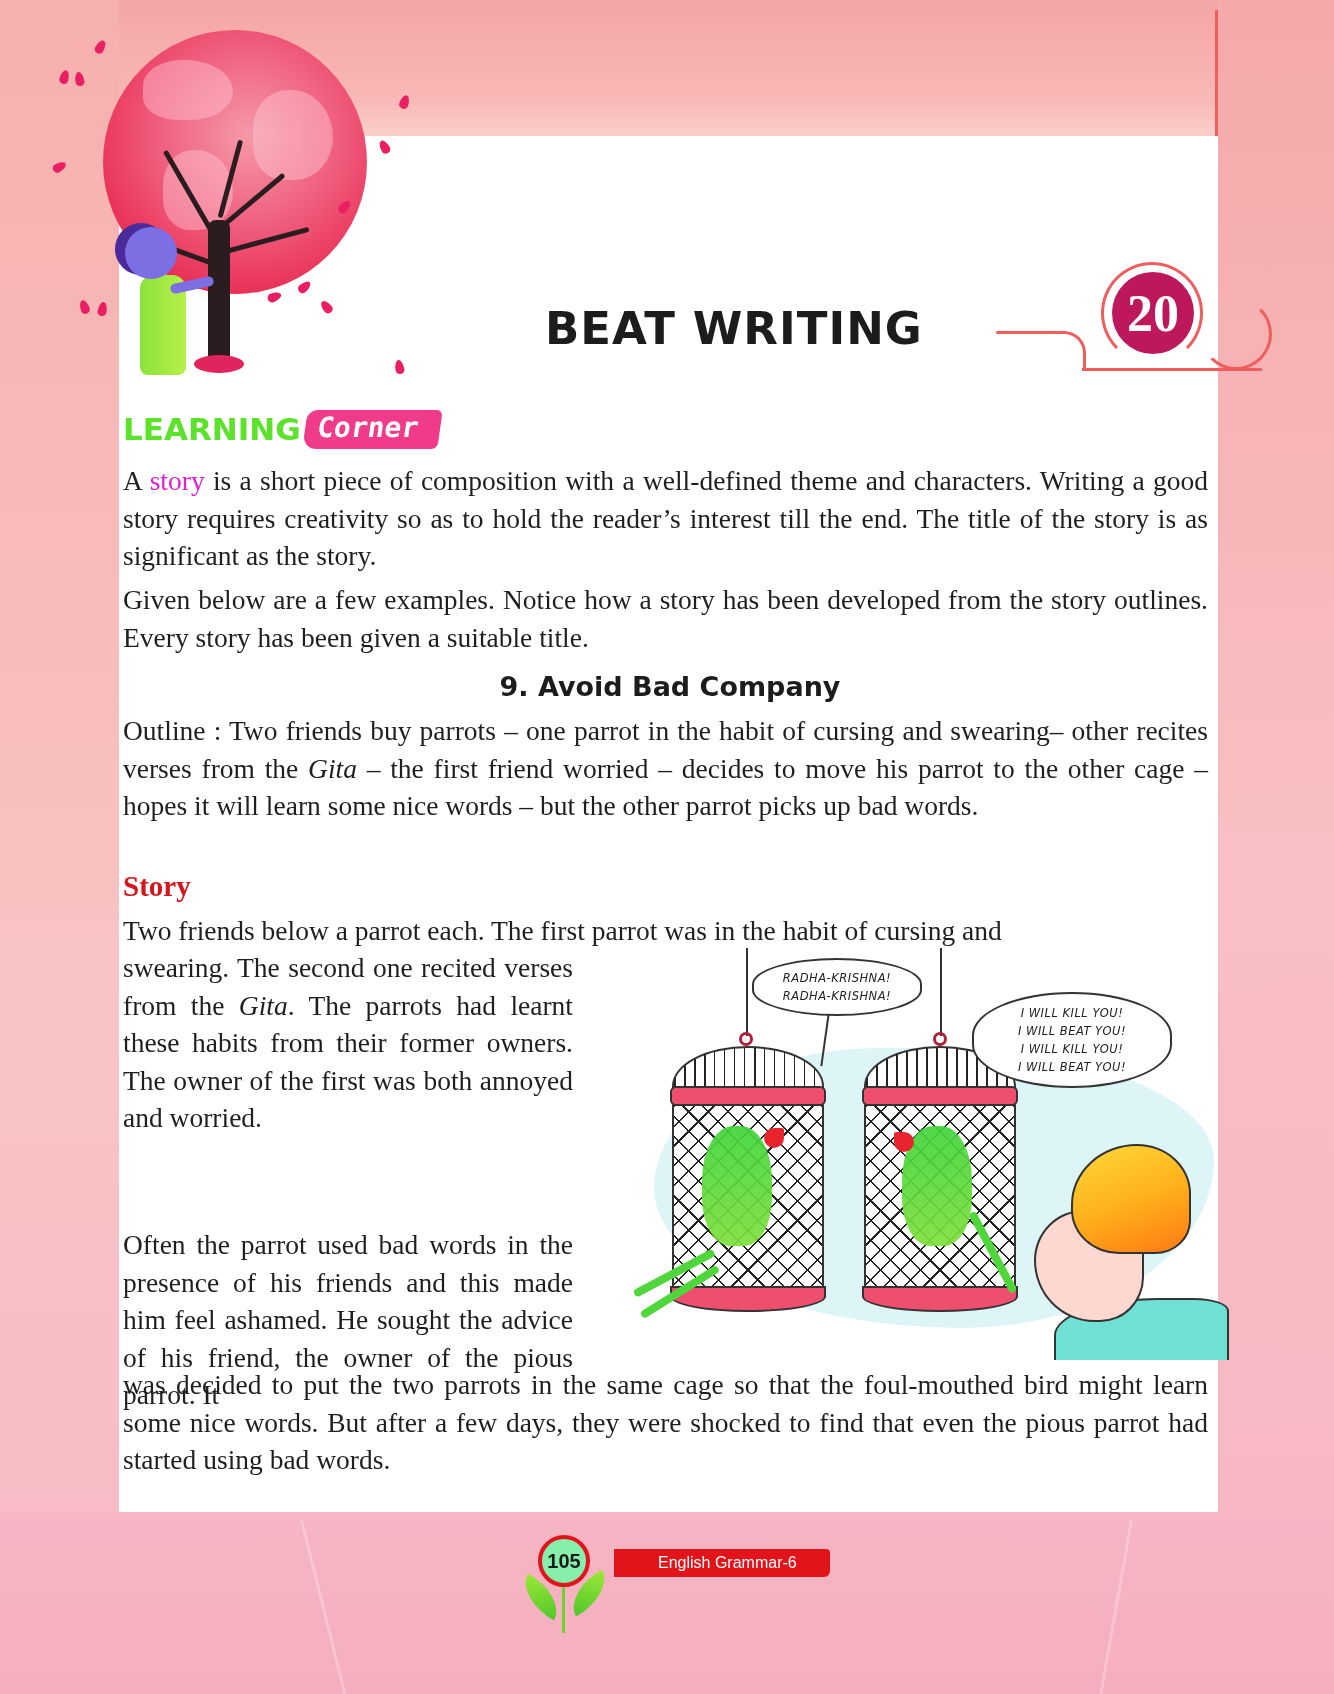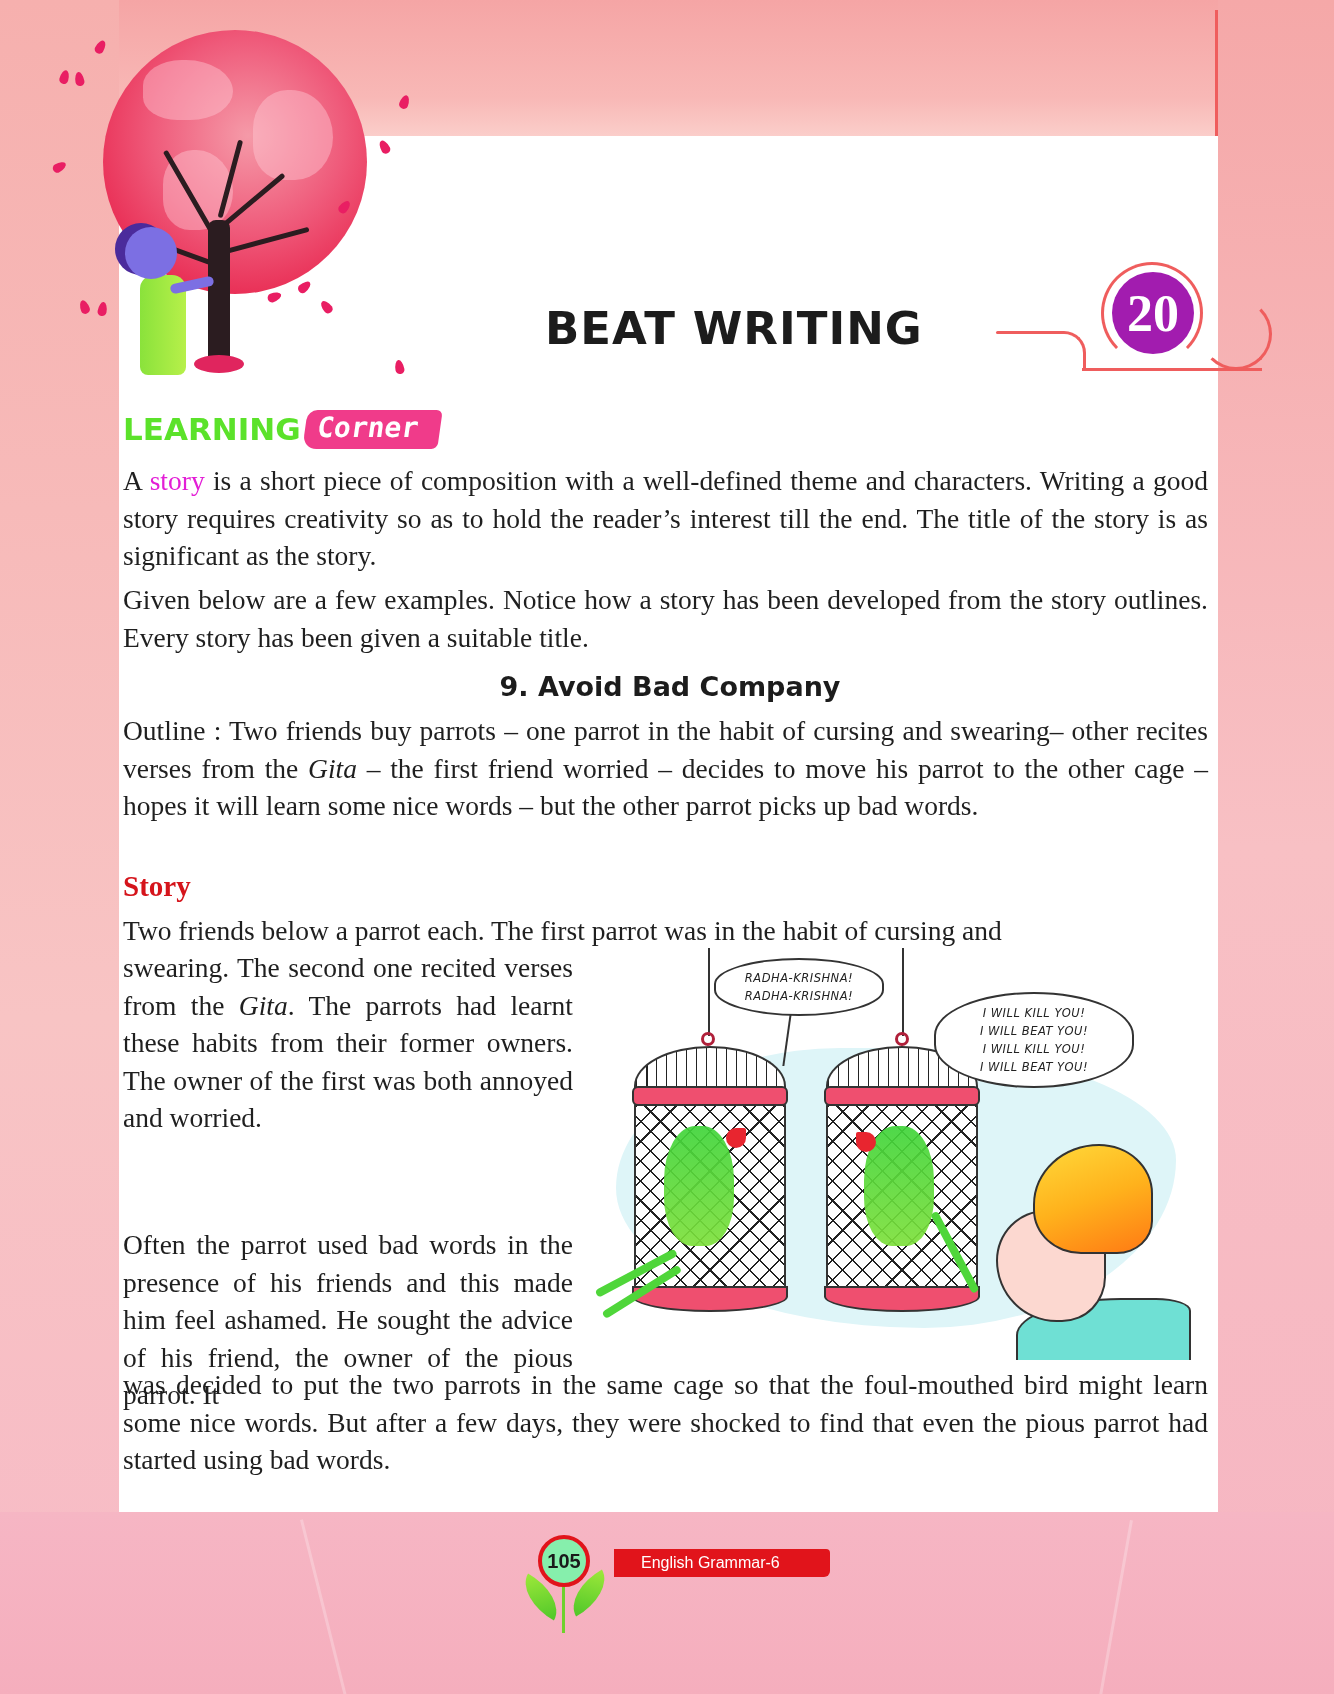--- a/index.html
+++ b/index.html
@@ -90,21 +90,21 @@
   .title-loop {
     position: absolute; left: 1200px; top: 298px; width: 72px; height: 72px;
     border: 3px solid #ef5d5d; border-radius: 50%; border-left-color: transparent; border-top-color: transparent;
   }
   .chapter-ring {
     position: absolute; left: 1101px; top: 262px; width: 102px; height: 102px; border-radius: 50%;
     border: 3px solid #ef5d5d; border-bottom-color: transparent;
   }
   .chapter-badge {
     position: absolute; left: 1112px; top: 272px; width: 82px; height: 82px; border-radius: 50%;
-    background: #a21caf; color: #ffffff; display: flex; align-items: center; justify-content: center;
+    background: #be185d; color: #ffffff; display: flex; align-items: center; justify-content: center;
     font-family: "Liberation Serif", "DejaVu Serif", serif; font-weight: 700; font-size: 52px;
     box-shadow: 0 0 0 3px #ffffff;
   }
   
   .learning-corner {
     position: absolute; left: 123px; top: 410px; display: flex; align-items: center;
   }
   .lc-learning {
     font-family: "DejaVu Sans", "Liberation Sans", sans-serif; font-weight: 900; font-size: 31px; color: #5be22a;
     letter-spacing: 0px; line-height: 1;
@@ -126,21 +126,21 @@
     font-family: "DejaVu Sans", "Liberation Sans", sans-serif; font-weight: 700; font-size: 27px; color: #1c1c1c;
     padding-left: 6px;
   }
   .story-label {
     position: absolute; left: 123px; top: 870px; font-family: "Liberation Serif", serif; font-weight: 700;
     font-size: 29px; color: #d5141b;
   }
   .text-narrow { width: 450px; }
   
   .illustration {
-    position: absolute; left: 596px; top: 948px; width: 592px; height: 404px; text-align: center;
+    position: absolute; left: 634px; top: 948px; width: 592px; height: 404px; text-align: center;
   }
   .sky {
     position: absolute; left: 20px; top: 100px; width: 560px; height: 280px; border-radius: 40% 50% 45% 55% / 50% 40% 60% 50%;
     background: #def5f8;
   }
   .hanger { position: absolute; width: 2px; background: #333; }
   .ring { position: absolute; width: 14px; height: 14px; border: 3px solid #b0203a; border-radius: 50%; }
   .cage {
     position: absolute; width: 152px; height: 200px; border: 2px solid #333; border-radius: 8px;
     background-color: #ffffff;
@@ -189,21 +189,21 @@
   }
   .man-shirt {
     position: absolute; left: 420px; top: 350px; width: 175px; height: 62px;
     background: #6fe0d4; border: 2px solid #333; border-radius: 60% 20% 0 0; border-bottom: none;
   }
   
   .footer { position: absolute; left: 494px; top: 1527px; width: 340px; height: 110px; }
   .footer-banner {
     position: absolute; left: 120px; top: 22px; width: 216px; height: 28px; background: #e1141b;
     color: #ffffff; font-family: "Liberation Sans", "DejaVu Sans", sans-serif; font-size: 16px;
-    display: flex; align-items: center; padding-left: 27px; border-radius: 0 4px 6px 0;
+    display: flex; align-items: center; padding-left: 44px; border-radius: 0 4px 6px 0;
   }
   .footer-circle {
     position: absolute; left: 44px; top: 8px; width: 52px; height: 52px; border-radius: 50%;
     background: #86efac; border: 4px solid #e1141b; display: flex; align-items: center; justify-content: center;
     font-family: "Liberation Sans", "DejaVu Sans", sans-serif; font-weight: 700; font-size: 20px; color: #1a1a1a;
     z-index: 2;
   }
   .footer-leaf {
     position: absolute; width: 46px; height: 28px; background: linear-gradient(135deg, #9ee83a, #4fc729);
     border-radius: 0 100% 0 100%; z-index: 3;

